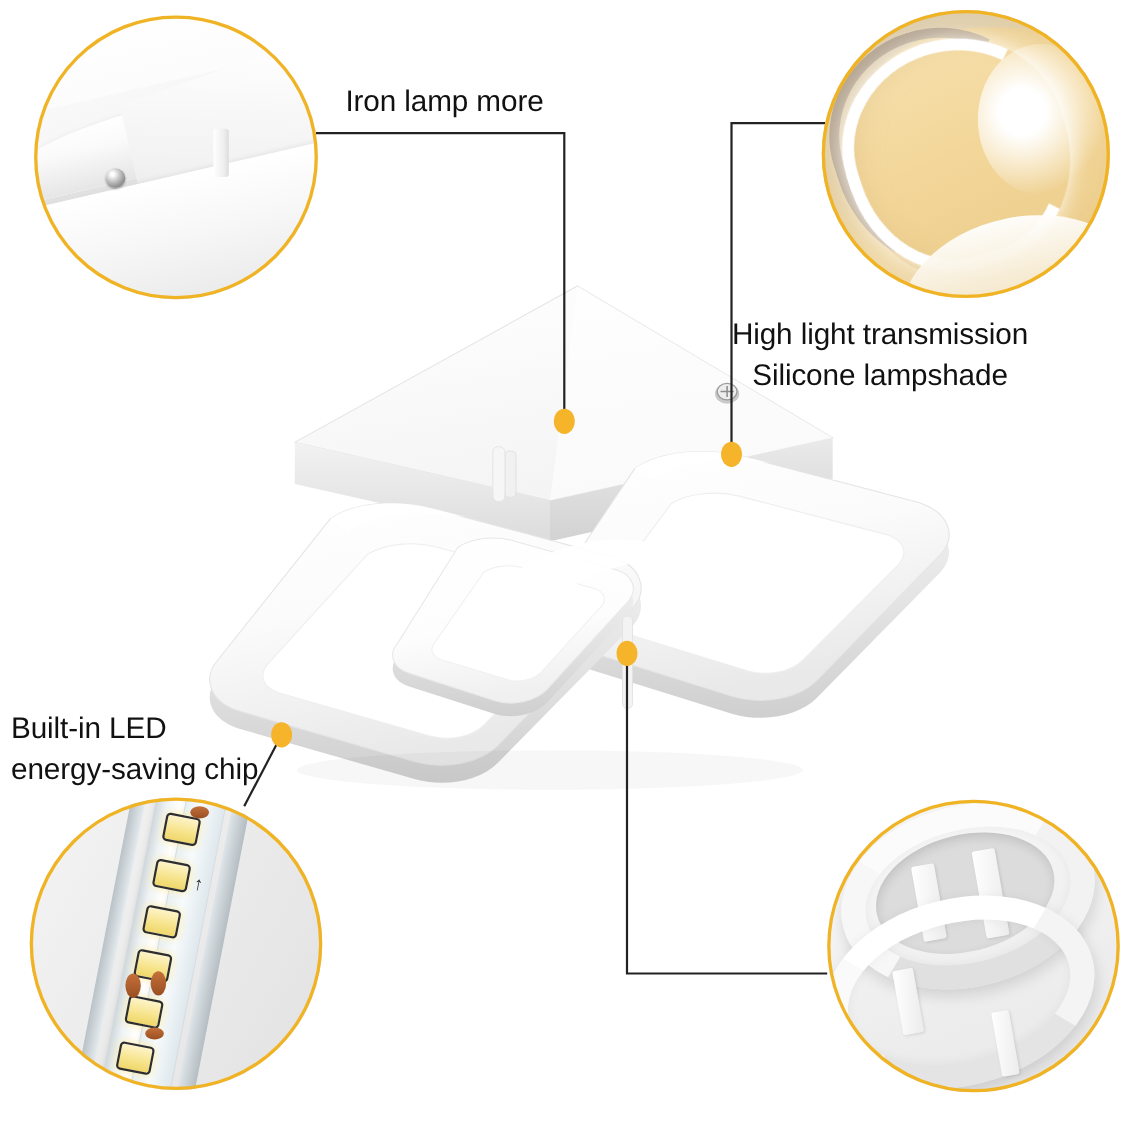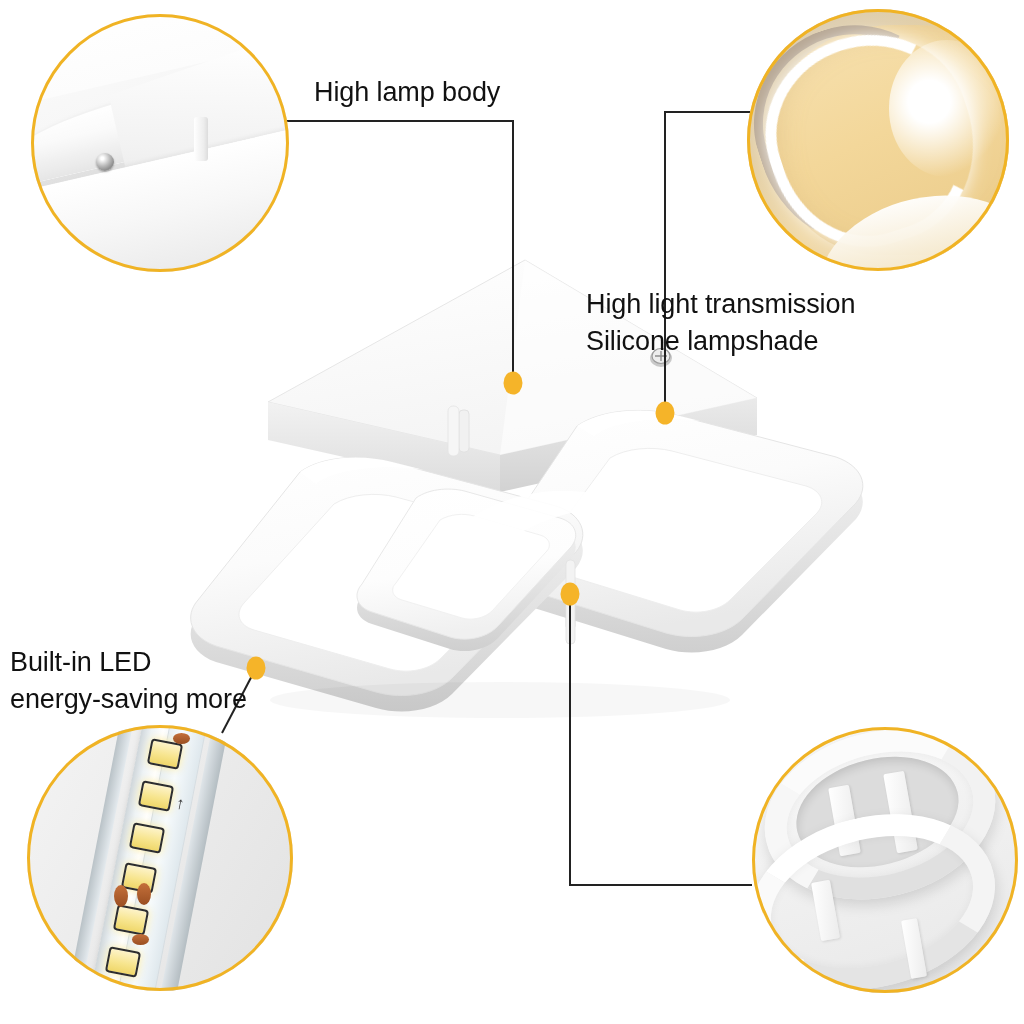--- a/index.html
+++ b/index.html
@@ -20,21 +20,21 @@
 
   
   .callout {
     position:absolute;
     font-size:27px;
     line-height:37px;
     color:#111111;
     white-space:pre-line;
     letter-spacing:-0.1px;
   }
-  .callout.right { text-align:left; }
+  .callout.right { text-align:center; }
   .callout.left  { text-align:left; }
 
   
   .leader { position:absolute; overflow:visible; pointer-events:none; }
   .dot {
     position:absolute; width:19px; height:23px;
     background:#F5B429; border-radius:50%;
     transform:translate(-50%,-50%);
   }
 
@@ -408,22 +408,22 @@
       <div class="br-ring br-ring-top"></div>
       <div class="br-fin" style="left:31%; top:22%; width:8%; height:26%; transform:rotate(-10deg)"></div>
       <div class="br-fin" style="left:52%; top:17%; width:8%; height:30%; transform:rotate(-10deg)"></div>
       <div class="br-ring br-ring-bot"></div>
       <div class="br-fin" style="left:24%; top:58%; width:7%; height:22%; transform:rotate(-10deg)"></div>
       <div class="br-fin" style="left:58%; top:72%; width:6%; height:22%; transform:rotate(-10deg)"></div>
     </div>
   </div>
   <div class="inset-ring" style="left:752px; top:727px; width:266px; height:266px;"></div>
 
-  <div class="callout left" style="left:314px; top:74px; width:300px;">High lamp body</div>
+  <div class="callout left" style="left:314px; top:74px; width:300px;">Iron lamp more</div>
 
   <div class="callout right" style="left:586px; top:286px; width:428px;">High light transmission
 Silicone lampshade</div>
 
   <div class="callout left" style="left:10px; top:644px; width:310px;">Built-in LED
-energy-saving more</div>
+energy-saving chip</div>
 
 
 </div>
 
 </body></html>

